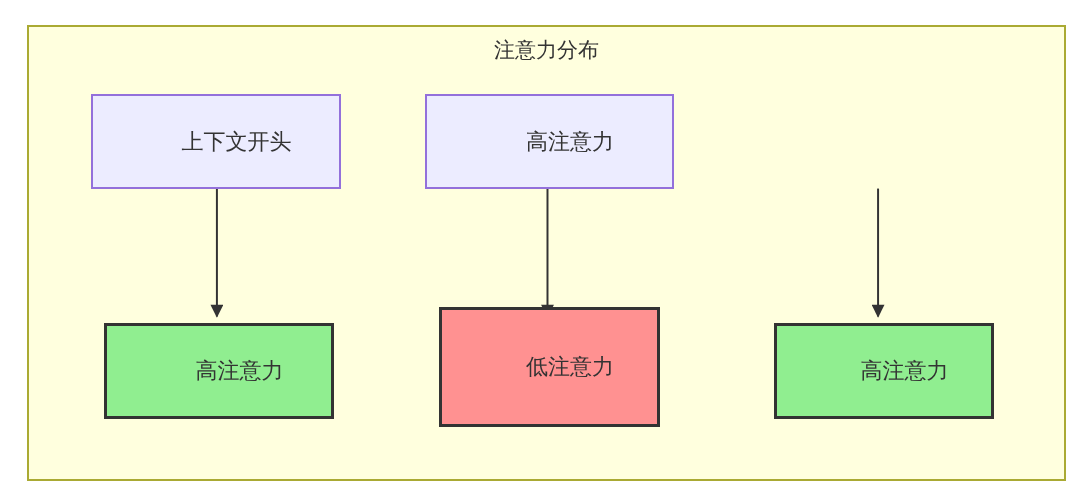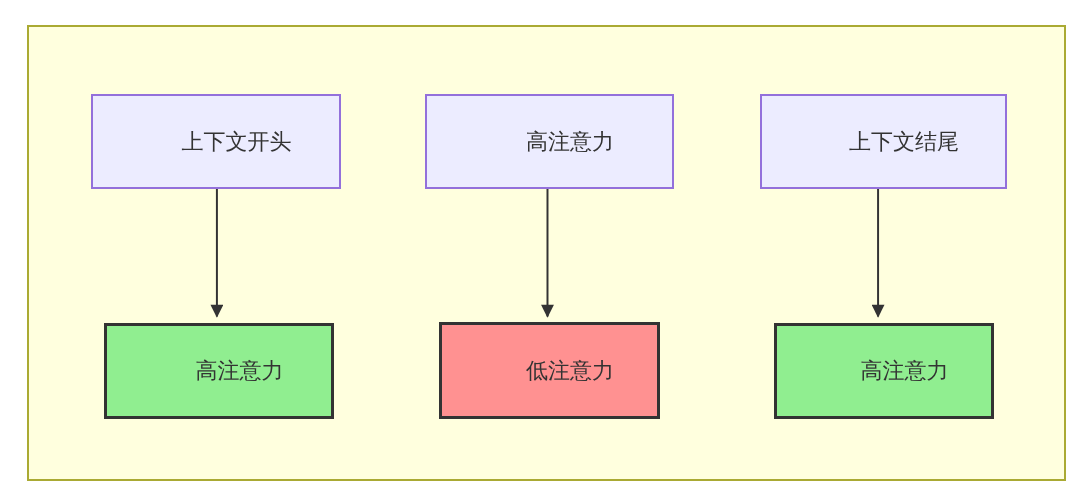--- a/index.html
+++ b/index.html
@@ -66,21 +66,21 @@
   .node-high { background: var(--high-attention-fill); align-items: center; }
   .node-low  { background: var(--low-attention-fill); }
 
   
   .n-top-1 { left: 62px;  top: 67px; width: 250px; height: 95px; }
   .n-top-2 { left: 396px; top: 67px; width: 249px; height: 95px; }
   .n-top-3 { left: 731px; top: 67px; width: 247px; height: 95px; }
 
   
   .n-bot-1 { left: 75px;  top: 296px; width: 230px; height: 96px; }
-  .n-bot-2 { left: 410px; top: 295px; width: 221px; height: 97px; }
+  .n-bot-2 { left: 410px; top: 280px; width: 221px; height: 120px; }
   .n-bot-3 { left: 745px; top: 296px; width: 220px; height: 96px; }
 
   .edges-svg {
     position: absolute;
     left: 0;
     top: 0;
     width: 100%;
     height: 100%;
     pointer-events: none;
   }
@@ -90,41 +90,39 @@
     fill: none;
   }
   .arrowhead-path { fill: var(--edge); }
 </style>
 </head>
 <body>
 
 <div class="stage">
   <div class="cluster">
 
+    <div class="cluster-title">注意力分布</div>
 
     <svg class="edges-svg" viewBox="0 0 1039 456">
       <defs>
         <marker id="arrow" viewBox="0 0 10 10" refX="9" refY="5" markerUnits="userSpaceOnUse" markerWidth="15" markerHeight="13" orient="auto">
           <path class="arrowhead-path" d="M0,0 L10,5 L0,10 z"></path>
         </marker>
       </defs>
       <line class="edge-line" x1="187" y1="163" x2="187" y2="292" marker-end="url(#arrow)"></line>
       <line class="edge-line" x1="520.5" y1="163" x2="520.5" y2="292" marker-end="url(#arrow)"></line>
       <line class="edge-line" x1="854" y1="163" x2="854" y2="292" marker-end="url(#arrow)"></line>
     </svg>
 
     <div class="node node-context n-top-1">
       <span>上下文开头</span>
     </div>
     <div class="node node-context n-top-2">
       <span>高注意力</span>
     </div>
-    <div class="node node-context n-top-3">
-      <span>上下文结尾</span>
-    </div>
 
     <div class="node node-result node-high n-bot-1">
       <span>高注意力</span>
     </div>
     <div class="node node-result node-low n-bot-2">
       <span>低注意力</span>
     </div>
     <div class="node node-result node-high n-bot-3">
       <span>高注意力</span>
     </div>

